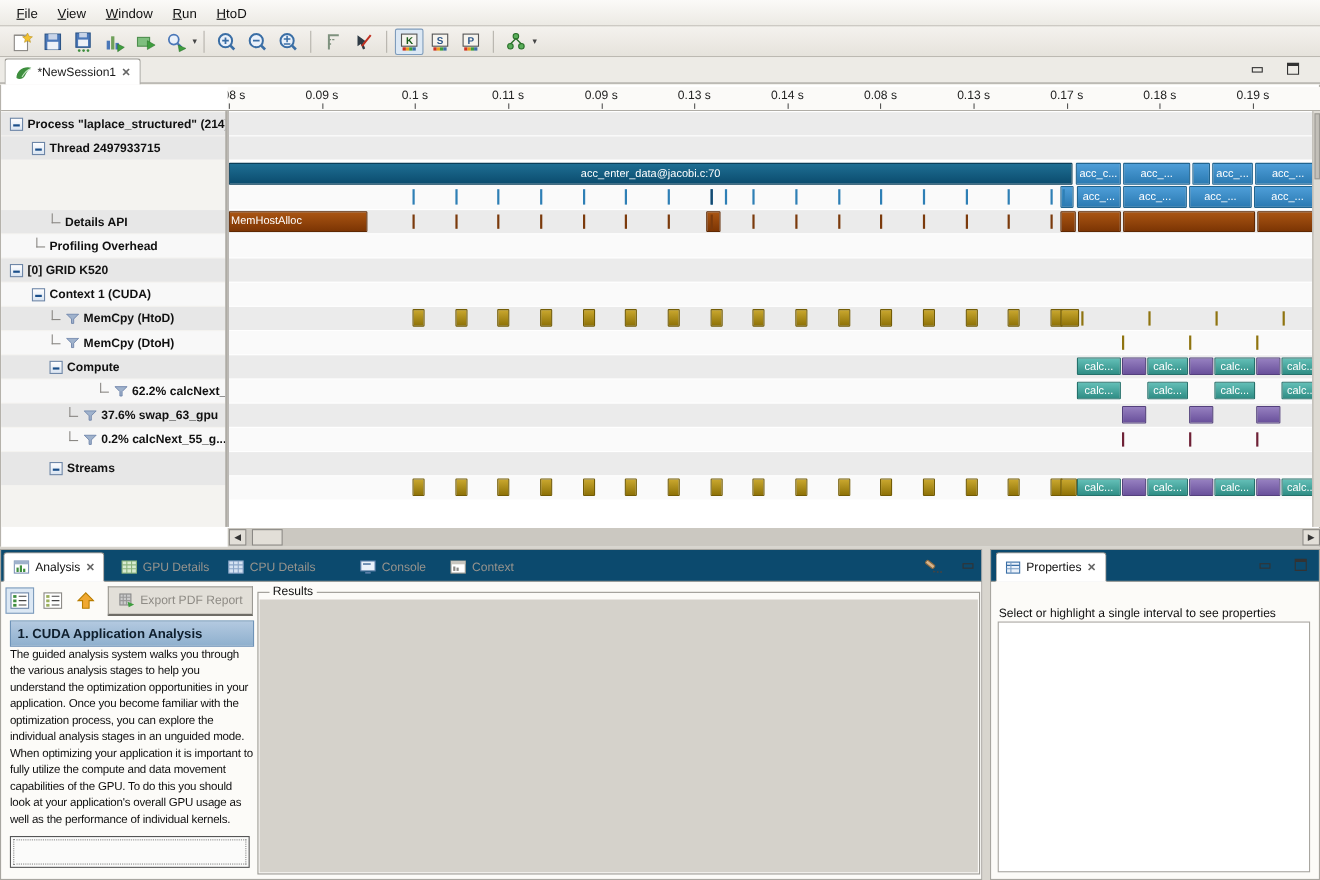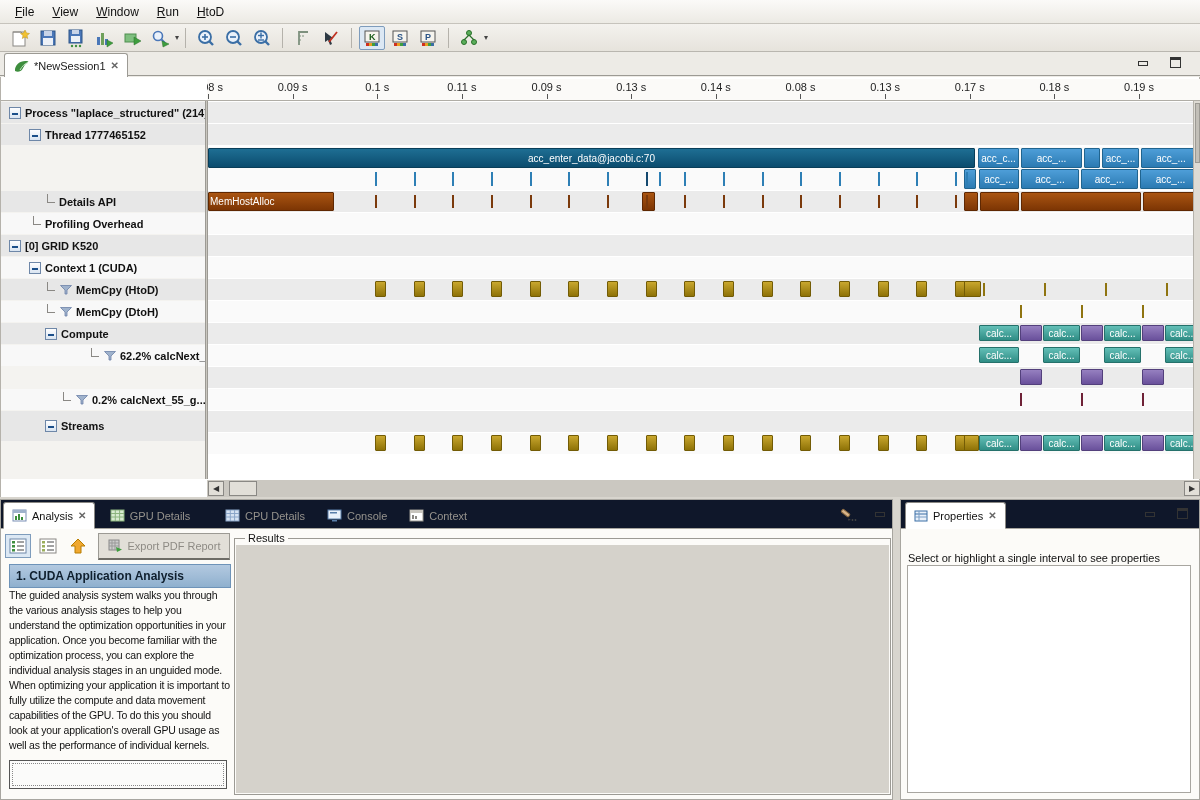--- a/index.html
+++ b/index.html
@@ -74,21 +74,21 @@
   #hscroll { position:absolute; left:206px; top:403px; width:994px; height:17px; background:#CBC8C1; }
   .sbtn { position:absolute; top:1px; width:16px; height:15px; background:#E2DFD8; border:1px solid #8A8884; font-size:8px; color:#333;
     display:flex; align-items:center; justify-content:center; }
   #hthumb { position:absolute; left:22px; top:1px; width:28px; height:15px; background:#E2DFD8; border:1px solid #8A8884; }
 
   
   .panel { position:absolute; background:#FCFBF8; border:1px solid #A8A6A0; }
   #bl { left:0; top:499px; width:893px; height:301px; }
   #br { left:900px; top:499px; width:300px; height:301px; }
 
-  .ptabbar { position:absolute; left:0; top:0; right:0; height:29px; border-bottom:1px solid #A8A6A0; background:#0f172a; }
+  .ptabbar { position:absolute; left:0; top:0; right:0; height:29px; border-bottom:1px solid #A8A6A0; background:#0c4a6e; }
   .ptab { position:absolute; top:2px; height:27px; display:flex; align-items:center; gap:5px; padding:0 8px; font-size:11px; color:#96938D; }
   .ptab.active { background:#fff; border:1px solid #8A8884; border-bottom:1px solid #fff; border-radius:3px 3px 0 0; color:#111; }
   .closex { font-size:10px; color:#666; font-weight:bold; }
 
   #an-toolbar { position:absolute; left:0; top:30px; width:232px; height:32px; display:flex; align-items:center; padding-left:4px; }
   .abtn { width:26px; height:24px; display:flex; align-items:center; justify-content:center; margin-right:4px; border:1px solid transparent; }
   .abtn.pressed { border:1px solid #7E9CBC; background:#DCE8F4; }
   #export-btn { position:absolute; left:97px; top:33px; width:132px; height:27px; background:#E2DFD8; border:1px solid #9C9A94;
     border-bottom:2px solid #6E6C66; display:flex; align-items:center; justify-content:center; gap:6px; color:#8E8B85; font-size:11px; }
 
@@ -299,21 +299,21 @@
           <div class="tree-row shade-g" style="top: 1px; height: 21px;">
             <div class="toggle" style="margin-left: 8px;">
               <i></i>
             </div>
             <div class="tree-label">Process "laplace_structured" (214)</div>
           </div>
           <div class="tree-row shade-g" style="top: 23px; height: 21px;">
             <div class="toggle" style="margin-left: 28px;">
               <i></i>
             </div>
-            <div class="tree-label">Thread 1777465152</div>
+            <div class="tree-label">Thread 2497933715</div>
           </div>
           <div class="tree-row shade-g" style="top: 90px; height: 21px;">
             <div class="elbow" style="margin-left: 46px;"></div>
             <div class="tree-label">Details API</div>
           </div>
           <div class="tree-row shade-w" style="top: 112px; height: 21px;">
             <div class="elbow" style="margin-left: 32px;"></div>
             <div class="tree-label">Profiling Overhead</div>
           </div>
           <div class="tree-row shade-g" style="top: 134px; height: 21px;">
@@ -353,20 +353,29 @@
             <div class="tree-label">Compute</div>
           </div>
           <div class="tree-row shade-w" style="top: 244px; height: 21px; padding-left: 28px;">
             <div class="elbow" style="margin-left: 62px;"></div>
             <div class="funnel">
               <svg width="12" height="10">
                 <polygon points="0.5,0.5 11.5,0.5 7,5 7,9 5,9 5,5" fill="#9FB2CC" stroke="#6C82A8" stroke-width="0.8"></polygon>
               </svg>
             </div>
             <div class="tree-label">62.2% calcNext_47_...</div>
+          </div>
+          <div class="tree-row shade-g" style="top: 266px; height: 21px;">
+            <div class="elbow" style="margin-left: 62px;"></div>
+            <div class="funnel">
+              <svg width="12" height="10">
+                <polygon points="0.5,0.5 11.5,0.5 7,5 7,9 5,9 5,5" fill="#9FB2CC" stroke="#6C82A8" stroke-width="0.8"></polygon>
+              </svg>
+            </div>
+            <div class="tree-label">37.6% swap_63_gpu</div>
           </div>
           <div class="tree-row shade-w" style="top: 288px; height: 21px;">
             <div class="elbow" style="margin-left: 62px;"></div>
             <div class="funnel">
               <svg width="12" height="10">
                 <polygon points="0.5,0.5 11.5,0.5 7,5 7,9 5,9 5,5" fill="#9FB2CC" stroke="#6C82A8" stroke-width="0.8"></polygon>
               </svg>
             </div>
             <div class="tree-label">0.2% calcNext_55_g...</div>
           </div>
@@ -601,21 +610,21 @@
       </div>
       <div class="ptab" style="left: 100.8px;">
         <span>
           <svg width="15" height="13">
             <rect x="1" y="1" width="13" height="11" fill="#D8EBD0" stroke="#8CB47E"></rect>
             <path d="M1 4.5 h13 M1 8 h13 M5.3 1 v11 M9.6 1 v11" stroke="#8CB47E"></path>
           </svg>
         </span>
         <span>GPU Details</span>
       </div>
-      <div class="ptab" style="left: 216px;">
+      <div class="ptab" style="left: 198px;">
         <span>
           <svg width="15" height="13">
             <rect x="1" y="1" width="13" height="11" fill="#D5E2F2" stroke="#8AA5C8"></rect>
             <path d="M1 4.5 h13 M1 8 h13 M5.3 1 v11 M9.6 1 v11" stroke="#8AA5C8"></path>
           </svg>
         </span>
         <span>CPU Details</span>
       </div>
       <div class="ptab" style="left: 318px;">
         <span>

